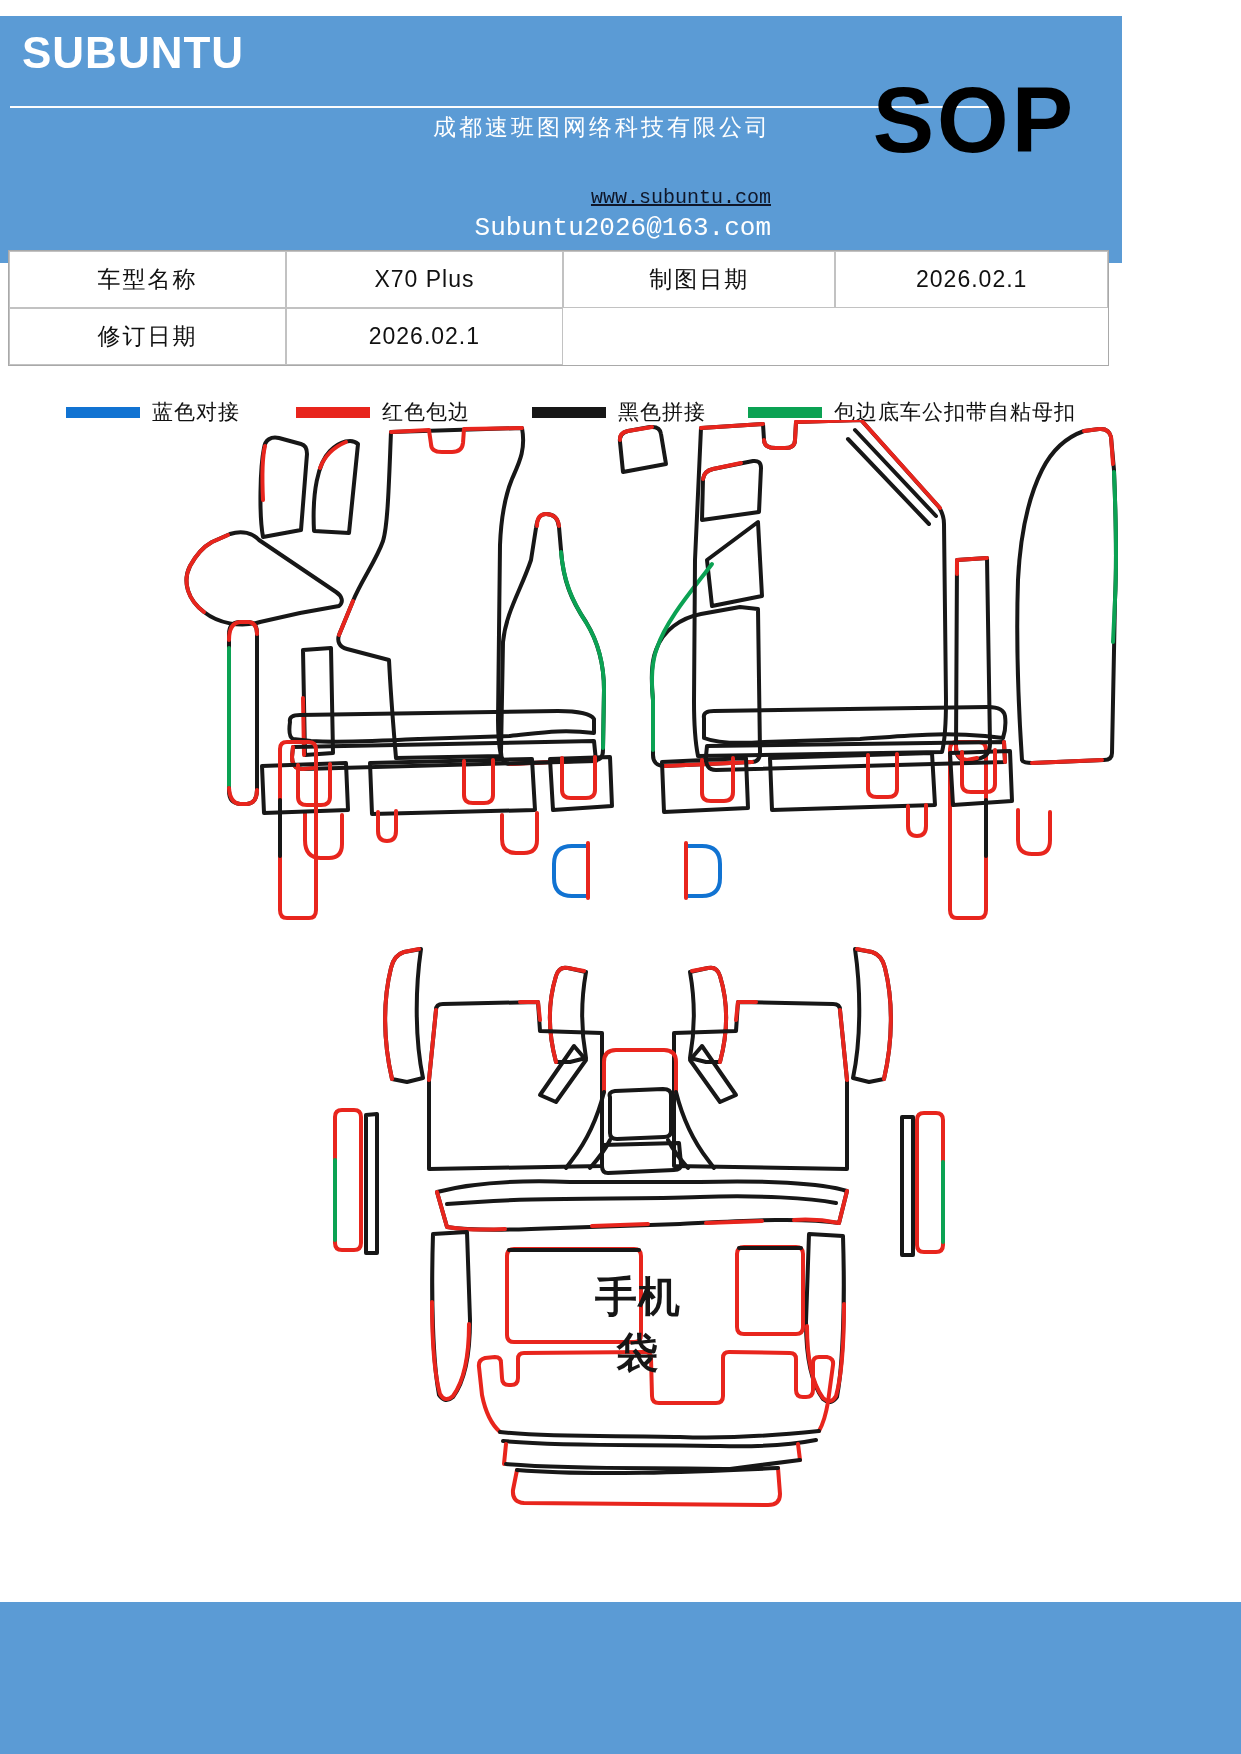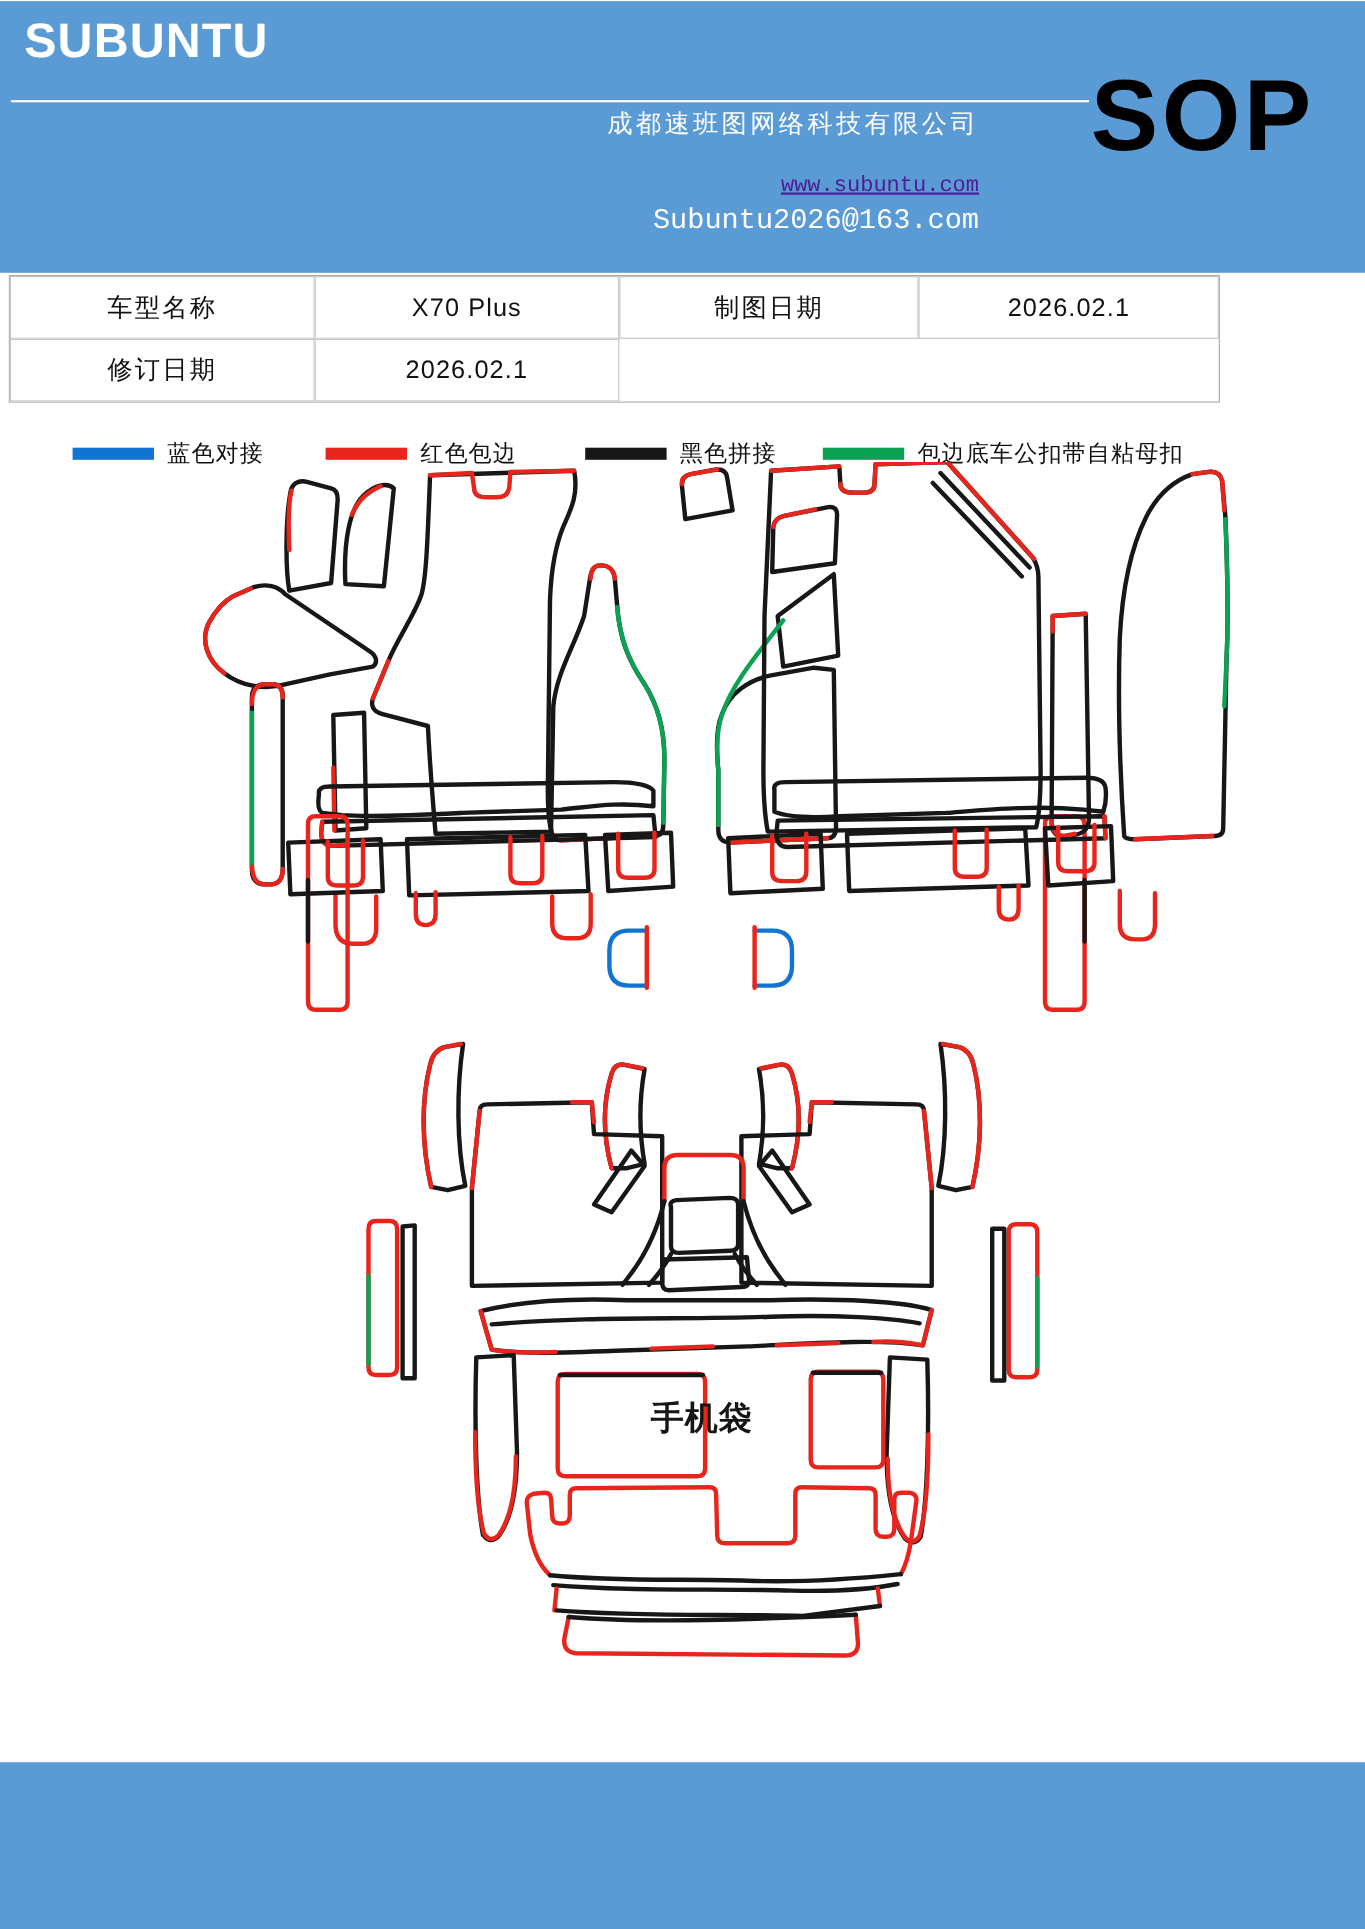--- a/index.html
+++ b/index.html
@@ -5,29 +5,29 @@
   :root{
     --c-pageblue:#5B9BD5; --c-black:#171717; --c-red:#e8251d;
     --c-green:#0ba253; --c-blue:#1173d2; --c-border:#c2c2c2;
   }
   *{box-sizing:border-box;margin:0;padding:0}
   html,body{background:#fff}
   body{width:1241px;height:1754px;position:relative;overflow:hidden;
        font-family:"Liberation Sans",sans-serif;color:#111}
 
   
-  .hdr{position:absolute;left:0;top:1px;width:1241px;height:247px;background:var(--c-pageblue)}
+  .hdr{position:absolute;left:0;top:16px;width:1122px;height:247px;background:var(--c-pageblue)}
   .brand{position:absolute;left:22px;top:12px;font-size:44px;font-weight:bold;
          color:#fff;letter-spacing:1px}
   .hdr-line{position:absolute;left:10px;top:90px;width:980px;height:2px;background:#fdfdfd}
   .doc-title{position:absolute;left:30px;top:130px;font-size:35px;font-weight:bold;color:#fff;letter-spacing:2px}
   .hdr-right{position:absolute;right:351px;top:96px;text-align:right;color:#fff}
   .hdr-company{font-size:23px;letter-spacing:3px}
-  .hdr-site{display:inline-block;margin-top:30px;font-family:"Liberation Mono",monospace;
-            font-size:20px;color:#4c1d95;text-decoration:underline}
+  .hdr-site{display:inline-block;margin-top:43px;font-family:"Liberation Mono",monospace;
+            font-size:20px;color:#0f172a;text-decoration:underline}
   .hdr-mail{margin-top:4px;font-family:Liberation Mono, monospace;font-size:26px}
   .sop{position:absolute;right:46px;top:52px;font-size:92px;font-weight:bold;color:#000000;letter-spacing:3px}
 
   
   .tbl{position:absolute;left:8px;top:250px;width:1101px;border:1px solid #a9a9a9;
        display:grid;grid-template-columns:25.2% 25.2% 24.8% 24.8%;grid-auto-rows:57px}
   .tbl .cell{border:1px solid var(--c-border);display:flex;align-items:center;justify-content:center;
        font-size:23px;letter-spacing:2px;background:#fff}
   .tbl .val{letter-spacing:1px}
 
@@ -36,21 +36,21 @@
   .lg-item{position:absolute;display:flex;align-items:center}
   .lg-bar{width:74px;height:11px;margin-right:12px}
   .lg-label{font-size:21px;letter-spacing:1px}
 
   
   .diagram{position:absolute;left:0;top:420px;width:1241px;height:1184px}
   .diagram svg{width:100%;height:100%}
   .diagram path{fill:none;stroke-width:4px;stroke-linecap:round;stroke-linejoin:round}
   .k{stroke:var(--c-black)} .r{stroke:var(--c-red)} .g{stroke:var(--c-green)} .b{stroke:var(--c-blue)}
   .pb-label{position:absolute;left:586px;top:849px;width:104px;text-align:center;
-            font-size:30px;font-weight:600;letter-spacing:1px;color:#161616}
+            font-size:42px;font-weight:600;letter-spacing:1px;color:#161616}
 
   
   .ftr{position:absolute;left:0;top:1602px;width:1241px;height:152px;background:var(--c-pageblue)}
 </style>
 </head>
 <body>
 
 <div class="hdr">
   <div class="brand">SUBUNTU</div>
   <div class="hdr-line"></div>

